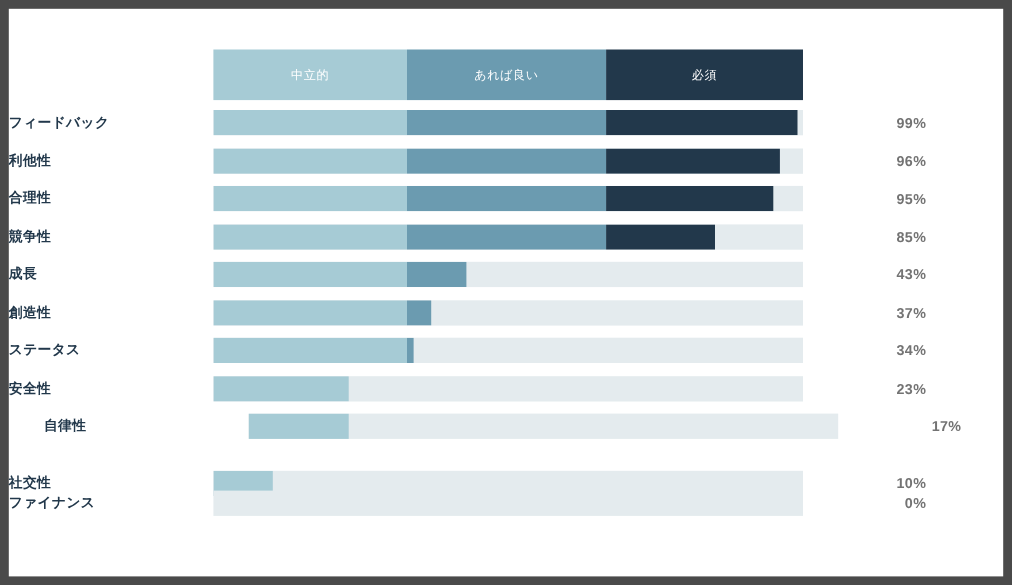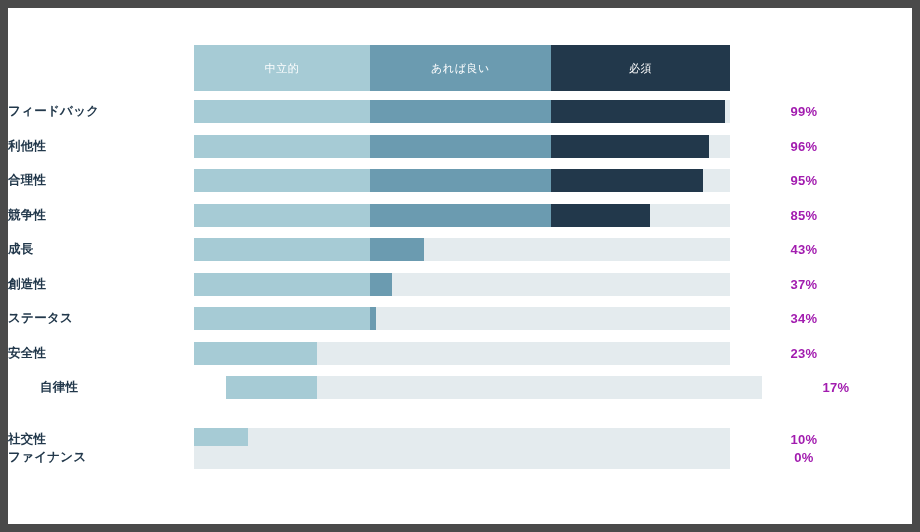--- a/index.html
+++ b/index.html
@@ -90,22 +90,22 @@
   .seg.neutral { background: #a6cbd5; left: 0; }
   .seg.nice    { background: #6b9bb0; }
   .seg.must    { background: #22384b; }
 
   .row-value {
     position: absolute;
     left: 758px;
     width: 76px;
     height: 23px;
     line-height: 23px;
-    text-align: center;
-    color: #a21caf;
+    text-align: right;
+    color: #737373;
     font-size: 13px;
     font-weight: 700;
     letter-spacing: 0.3px;
   }
 </style>
 </head>
 <body>
 
 <div id="slide">
   <div id="chart">

